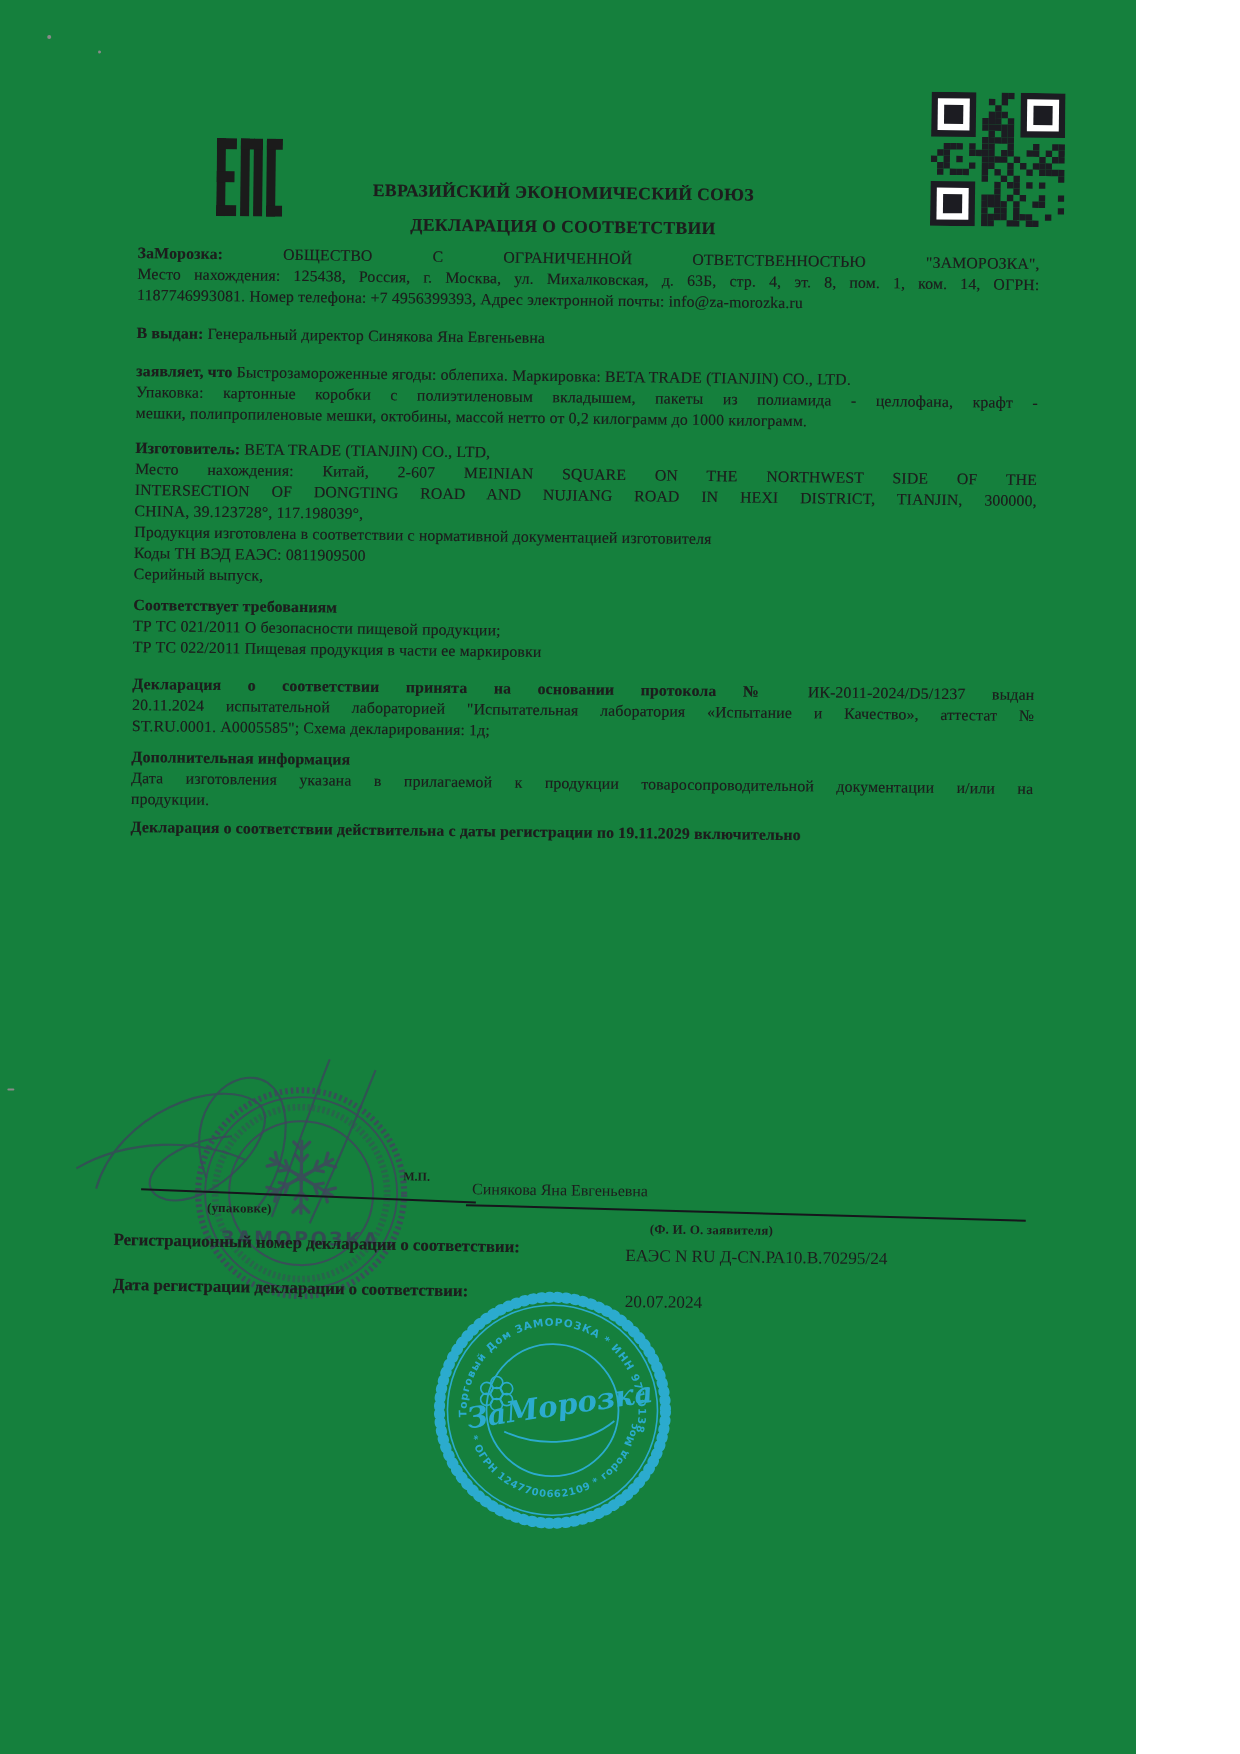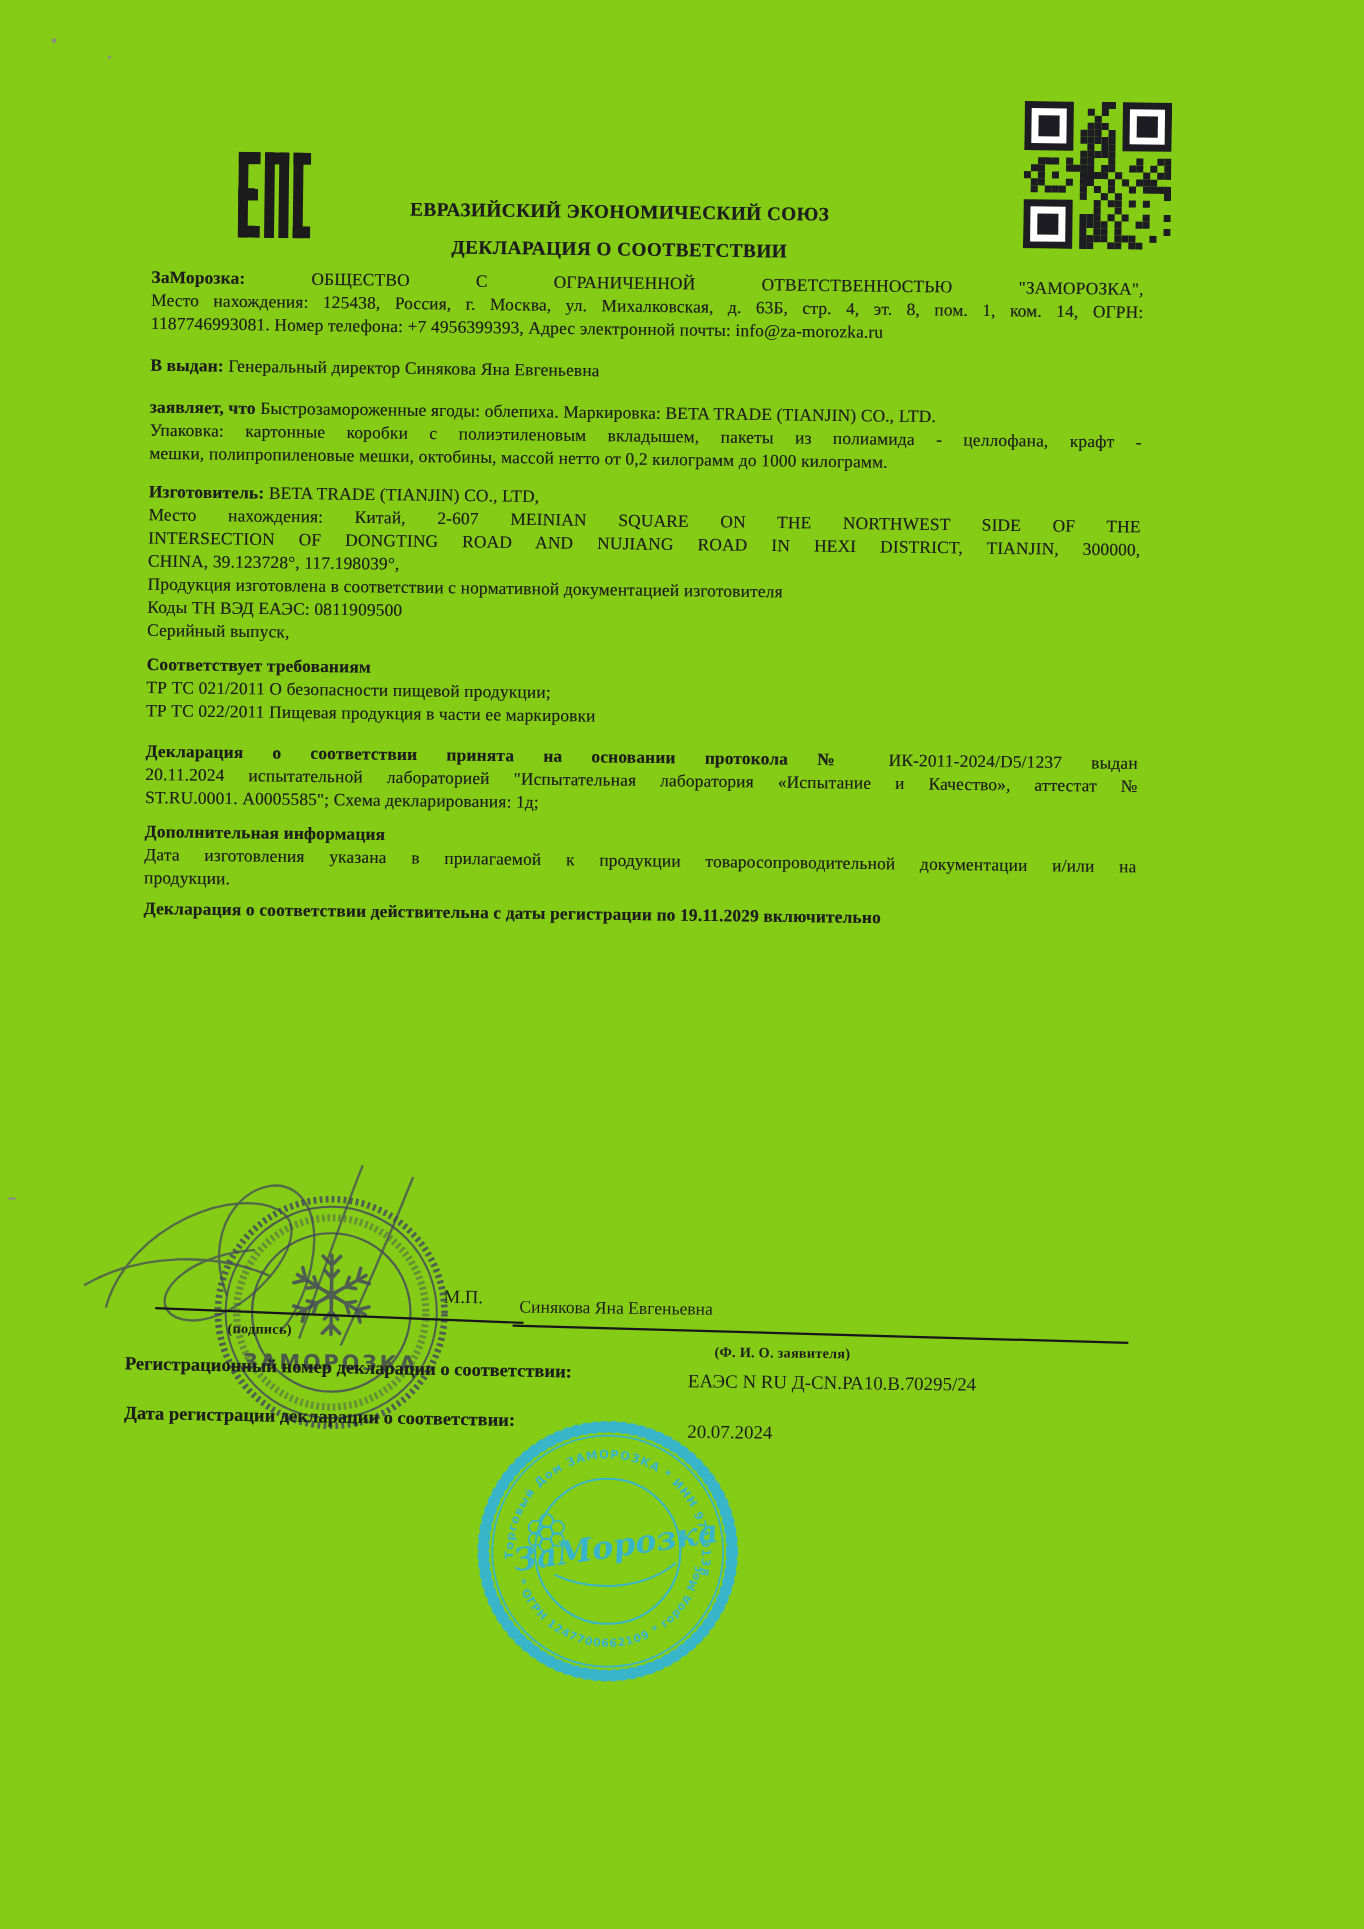--- a/index.html
+++ b/index.html
@@ -1,17 +1,17 @@
 <!DOCTYPE html>
 <html><head>
 <meta charset="utf-8">
 <style>
   html,body { margin:0; padding:0; background:#ffffff; }
   .page {
-    position:relative; width:1240px; height:1754px; background:#84cc16;
+    position:relative; width:1136px; height:1754px; background:#15803d;
     overflow:hidden; font-family:"Liberation Serif","DejaVu Serif",serif; color:#1d1d1d;
   }
   .tilt { position:absolute; inset:0; transform:rotate(0.7deg); transform-origin:620px 877px; }
 
   .ln {
     position:absolute; left:130px; width:902px;
     font-size:15.8px; line-height:20px; letter-spacing:.15px;
     color:#1d1d1d; text-shadow:.3px 0 .35px rgba(25,25,25,.45);
     white-space:normal;
   }
@@ -19,21 +19,21 @@
   .bold, .ln b { font-weight:bold; }
 
   .title {
     position:absolute; left:275px; width:560px; text-align:center;
     font-weight:bold; font-size:17.5px; letter-spacing:.4px;
     text-shadow:.3px 0 .4px rgba(25,25,25,.5);
   }
 
   .rule { position:absolute; border-top:2.2px solid #16161c; }
   .caption { position:absolute; font-size:13px; font-weight:bold; letter-spacing:.2px; }
-  .mp { position:absolute; font-weight:normal; font-size:17px; }
+  .mp { position:absolute; font-weight:bold; font-size:12px; }
   .signer { position:absolute; font-size:16px; }
   .reg-label { position:absolute; left:118px; font-weight:bold; font-size:16.8px; text-shadow:.3px 0 .4px rgba(25,25,25,.5); transform:rotate(.35deg); transform-origin:0 0; }
   .reg-value { position:absolute; left:630px; font-size:17.2px; }
 
   .speck { position:absolute; background:#8a8a8a; border-radius:50%; }
 
   svg text { text-shadow:none; }
 </style>
 </head>
 <body>
@@ -259,21 +259,21 @@
           <use href="#sf-arm" transform="rotate(300)"></use>
           <circle r="4" fill="#43435f" stroke="none"></circle>
         </g>
         <text y="52" text-anchor="middle" font-family="DejaVu Sans, sans-serif" font-weight="bold" font-size="19" letter-spacing="2.5" fill="#3d3d59">ЗАМОРОЗКА</text>
       </g>
     </svg>
 
     <div class="mp" style="left:407px;top:1172px;">М.П.</div>
 
     <div class="rule" style="left:145px;top:1194px;width:335px;transform:rotate(1.6deg);transform-origin:0 0;"></div>
-    <div class="caption" style="left:211px;top:1205px;">(подпись)</div>
+    <div class="caption" style="left:211px;top:1205px;">(упаковке)</div>
 
     <div class="signer" style="left:476px;top:1182px;">Синякова Яна Евгеньевна</div>
     <div class="rule" style="left:470px;top:1206px;width:560px;transform:rotate(0.9deg);transform-origin:0 0;"></div>
     <div class="caption" style="left:654px;top:1221px;">(Ф. И. О. заявителя)</div>
 
     <div class="reg-label" style="top:1236px;">Регистрационный номер декларации о соответствии:</div>
     <div class="reg-value" style="top:1246px;">ЕАЭС N RU Д-CN.РА10.В.70295/24</div>
     <div class="reg-label" style="top:1281px;">Дата регистрации декларации о соответствии:</div>
     <div class="reg-value" style="top:1292px;">20.07.2024</div>
 

